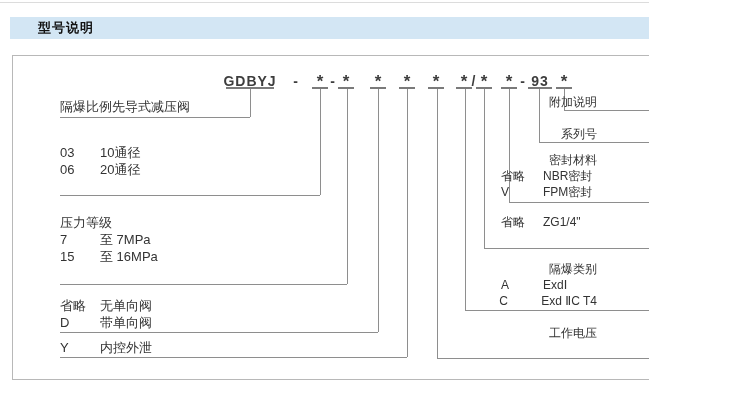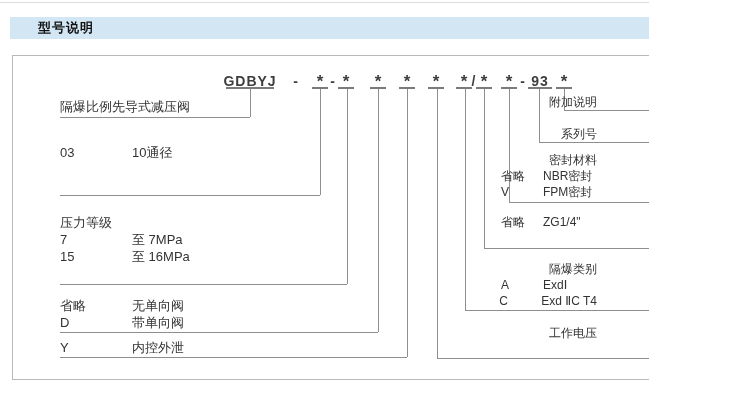--- a/index.html
+++ b/index.html
@@ -22,21 +22,21 @@
     position:absolute;top:73px;transform:translateX(-50%);
     font-size:14px;font-weight:bold;color:#3d3d3d;white-space:nowrap;letter-spacing:1px;
   }
   .tok.star{font-size:17px;top:72px;letter-spacing:0;}
   
   .hl{position:absolute;height:1px;background:#8e8e8e;}
   .vl{position:absolute;width:1px;background:#8e8e8e;}
   .tick{position:absolute;top:87px;height:2px;background:#7a7a7a;}
   
   .lsec{position:absolute;left:60px;font-size:13px;line-height:17px;white-space:nowrap;color:#333;}
-  .lrow{display:flex;gap:32px;}
+  .lrow{display:flex;}
   .lcode{display:inline-block;width:40px;}
   
   .rsec{position:absolute;right:52px;font-size:12px;line-height:16px;white-space:nowrap;color:#333;text-align:right;}
   .rrow{display:flex;justify-content:flex-end;}
   .rcode{display:inline-block;min-width:42px;text-align:left;}
   .rdesc{display:inline-block;min-width:54px;text-align:left;}
   .sec-title{white-space:nowrap;}
 </style>
 </head>
 <body>
@@ -105,20 +105,24 @@
 
   <div class="lsec" style="top:98px">
     <div class="sec-title">隔爆比例先导式减压阀</div>
   </div>
 
   <div class="lsec" style="top:144px">
     <div class="lrow">
       <span class="lcode">03</span>
       <span class="ldesc">10通径</span>
     </div>
+    <div class="lrow">
+      <span class="lcode">06</span>
+      <span class="ldesc">20通径</span>
+    </div>
   </div>
 
   <div class="lsec" style="top:214px">
     <div class="sec-title">压力等级</div>
     <div class="lrow">
       <span class="lcode">7</span>
       <span class="ldesc">至 7MPa</span>
     </div>
     <div class="lrow">
       <span class="lcode">15</span>

